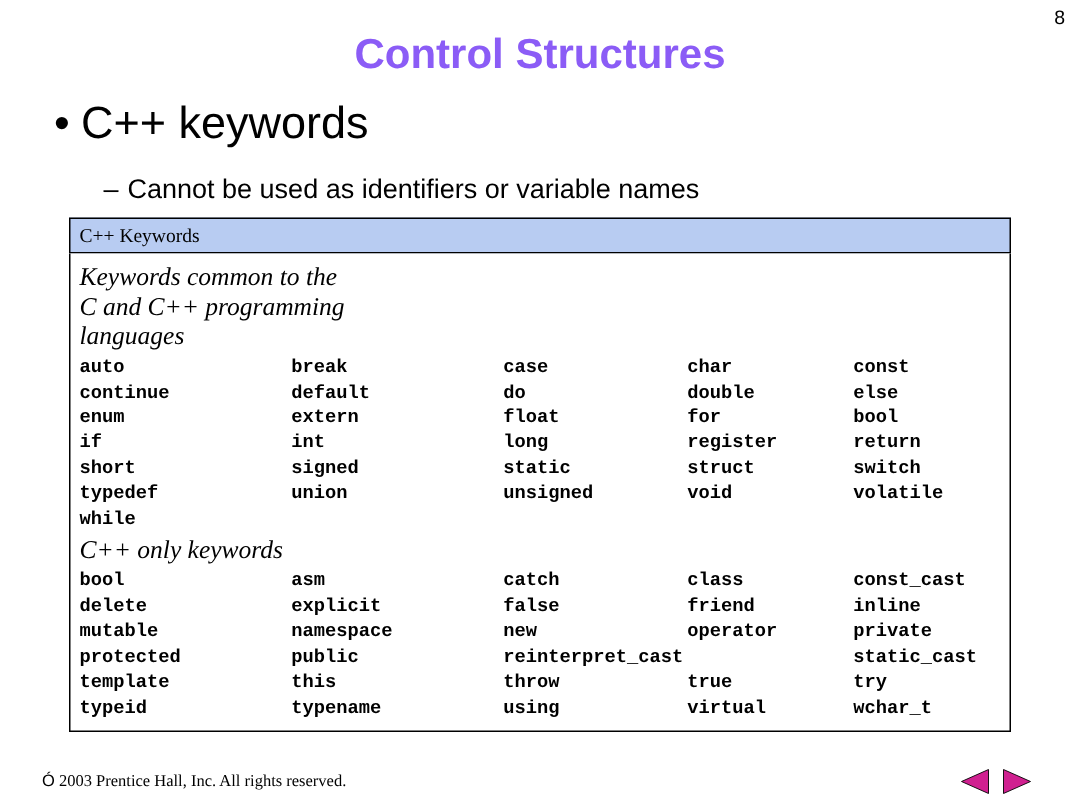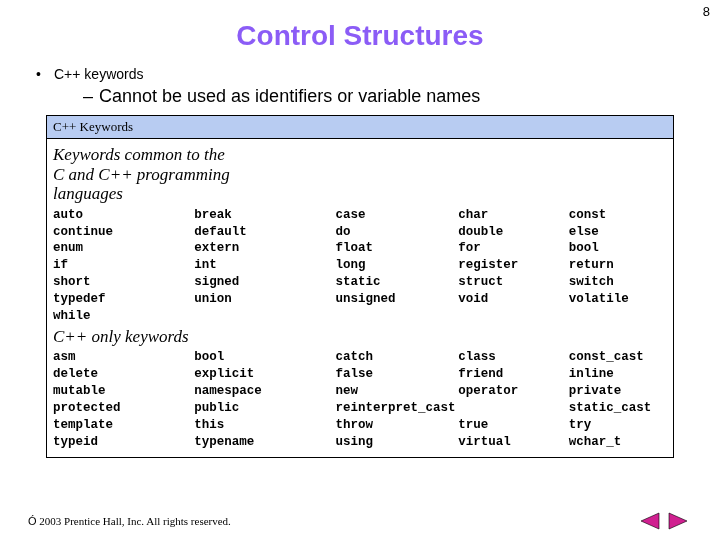--- a/index.html
+++ b/index.html
@@ -1,22 +1,22 @@
 <!DOCTYPE html>
 <html><head>
 <meta charset="utf-8">
 <style>
   * { box-sizing: border-box; margin: 0; padding: 0; }
   html, body { width: 720px; height: 540px; background: #fff; font-family: Arial, sans-serif; color: #000; position: relative; }
   .slide { width: 720px; height: 540px; padding: 6px 28px 0 28px; position: relative; }
   .pagenum { position: absolute; top: 4px; right: 10px; font-size: 13px; font-family: Arial, sans-serif; }
   .title { text-align: center; font-family: "Comic Sans MS", cursive, sans-serif; font-weight: bold; font-size: 28px; color: #8b5cf6; margin-top: 14px; margin-bottom: 14px; }
-  .bullet1 { font-family: "Comic Sans MS", cursive, sans-serif; font-size: 14px; margin-left: 8px; margin-bottom: 4px; }
+  .bullet1 { font-family: "Comic Sans MS", cursive, sans-serif; font-size: 30px; margin-left: 8px; margin-bottom: 16px; }
   .bullet1 .dot { display: inline-block; width: 18px; }
-  .bullet2 { font-family: "Comic Sans MS", cursive, sans-serif; font-size: 18px; margin-left: 55px; margin-bottom: 8px; }
+  .bullet2 { font-family: "Comic Sans MS", cursive, sans-serif; font-size: 18px; margin-left: 41px; margin-bottom: 8px; }
   .bullet2 .dash { display: inline-block; width: 16px; }
   .table-wrap { margin: 2px 18px 0 18px; }
   .thead { background: #b8ccf2; border: 1px solid #000; padding: 3px 6px; font-family: "Times New Roman", serif; font-size: 13px; }
   .tbody { background: #fff; border: 1px solid #000; border-top: none; padding: 4px 6px 6px 6px; }
   .section-label { font-family: "Times New Roman", serif; font-style: italic; font-size: 17px; line-height: 1.15; margin: 2px 0 3px 0; }
   .kwgrid { display: grid; grid-template-columns: 23% 23% 20% 18% 16%; font-family: "Courier New", monospace; font-weight: bold; font-size: 12.5px; line-height: 1.35; }
   .kwgrid span { white-space: nowrap; }
   .footer { position: absolute; bottom: 10px; left: 28px; right: 28px; display: flex; align-items: center; }
   .copyright { font-family: "Times New Roman", serif; font-size: 11px; flex: 1; }
   .copyright .copymark { font-family: Arial, sans-serif; }
@@ -83,22 +83,22 @@
         <span>volatile</span>
         <span>while</span>
         <span></span>
         <span></span>
         <span></span>
       </div>
 
       <div class="section-label">C++ only keywords</div>
 
       <div class="kwgrid">
+        <span>bool</span>
         <span>asm</span>
-        <span>bool</span>
         <span>catch</span>
         <span>class</span>
         <span>const_cast</span>
         <span>delete</span>
         <span>explicit</span>
         <span>false</span>
         <span>friend</span>
         <span>inline</span>
         <span>mutable</span>
         <span>namespace</span>

